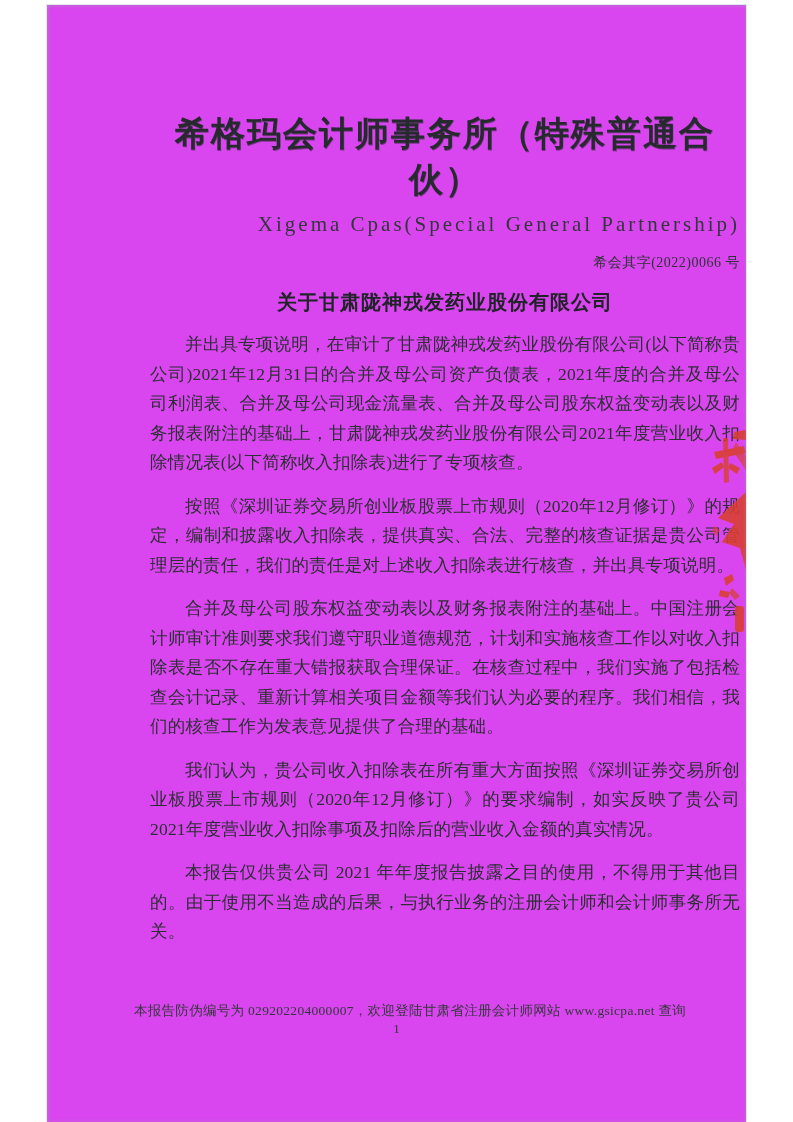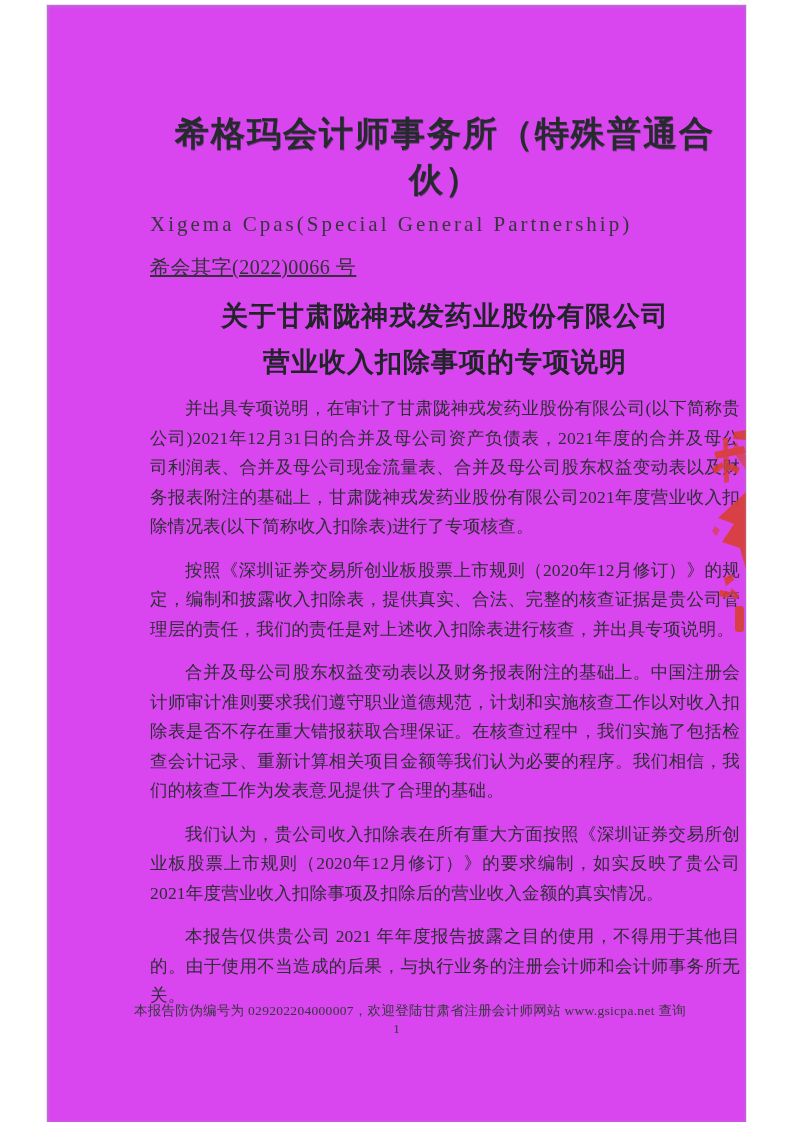--- a/index.html
+++ b/index.html
@@ -22,30 +22,29 @@
   .content {
     position:absolute; left:103px; top:106px; width:590px;
   }
   .firm-cn {
     font-size:34px; font-weight:900; text-align:center;
     letter-spacing:2px; color:#262a2e;
     text-shadow:0.6px 0.6px 0 rgba(40,45,50,.55);
     font-family:"DejaVu Serif","Liberation Serif",serif;
   }
   .firm-en {
-    margin-top:9px; font-size:21px; text-align:left;
+    margin-top:9px; font-size:21px; text-align:right;
     letter-spacing:3px; color:#33373b; white-space:nowrap;
   }
   .doc-no {
-    margin-top:17px; font-size:20px; text-align:left; color:#2f3336;
+    margin-top:17px; font-size:14px; text-align:right; color:#2f3336;
     letter-spacing:0.5px;
-    text-decoration:underline;
   }
   .title-line {
-    font-size:27px; font-weight:bold; text-align:center; color:#202428;
+    font-size:20px; font-weight:bold; text-align:center; color:#202428;
     letter-spacing:1px;
   }
   .title-line.first { margin-top:17px; }
   .title-line.second { margin-top:10px; }
   .salutation {
     margin-top:18px; font-size:17.5px; font-weight:bold; color:#26292c;
   }
   .body-p {
     margin-top:14px;
     font-size:17.5px; line-height:29.5px;
@@ -73,21 +72,20 @@
   <div class="content">
 
     <div class="firm-cn">希格玛会计师事务所（特殊普通合伙）</div>
 
     <div class="firm-en">Xigema Cpas(Special General Partnership)</div>
 
     <div class="doc-no">希会其字(2022)0066 号</div>
 
     <div class="title-line first">关于甘肃陇神戎发药业股份有限公司</div>
 
-    <div class="title-line second">营业收入扣除事项的专项说明</div>
 
 
     <p class="body-p">并出具专项说明，在审计了甘肃陇神戎发药业股份有限公司(以下简称贵公司)2021年12月31日的合并及母公司资产负债表，2021年度的合并及母公司利润表、合并及母公司现金流量表、合并及母公司股东权益变动表以及财务报表附注的基础上，甘肃陇神戎发药业股份有限公司2021年度营业收入扣除情况表(以下简称收入扣除表)进行了专项核查。</p>
 
     <p class="body-p">按照《深圳证券交易所创业板股票上市规则（2020年12月修订）》的规定，编制和披露收入扣除表，提供真实、合法、完整的核查证据是贵公司管理层的责任，我们的责任是对上述收入扣除表进行核查，并出具专项说明。</p>
 
     <p class="body-p">合并及母公司股东权益变动表以及财务报表附注的基础上。中国注册会计师审计准则要求我们遵守职业道德规范，计划和实施核查工作以对收入扣除表是否不存在重大错报获取合理保证。在核查过程中，我们实施了包括检查会计记录、重新计算相关项目金额等我们认为必要的程序。我们相信，我们的核查工作为发表意见提供了合理的基础。</p>
 
     <p class="body-p">我们认为，贵公司收入扣除表在所有重大方面按照《深圳证券交易所创业板股票上市规则（2020年12月修订）》的要求编制，如实反映了贵公司2021年度营业收入扣除事项及扣除后的营业收入金额的真实情况。</p>
 

